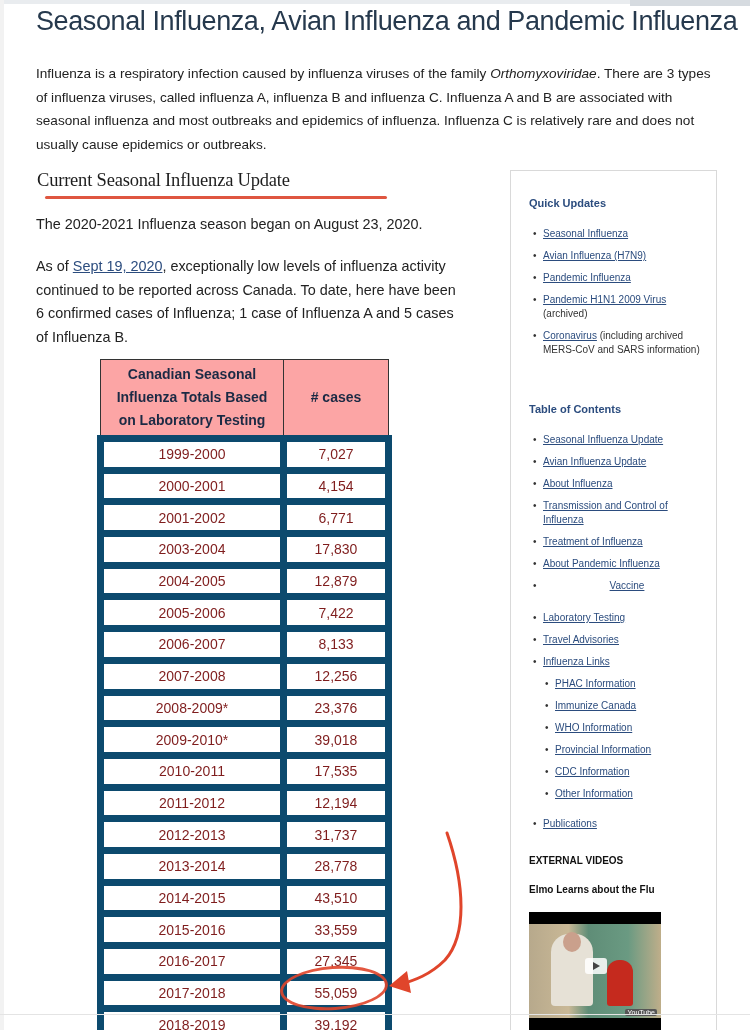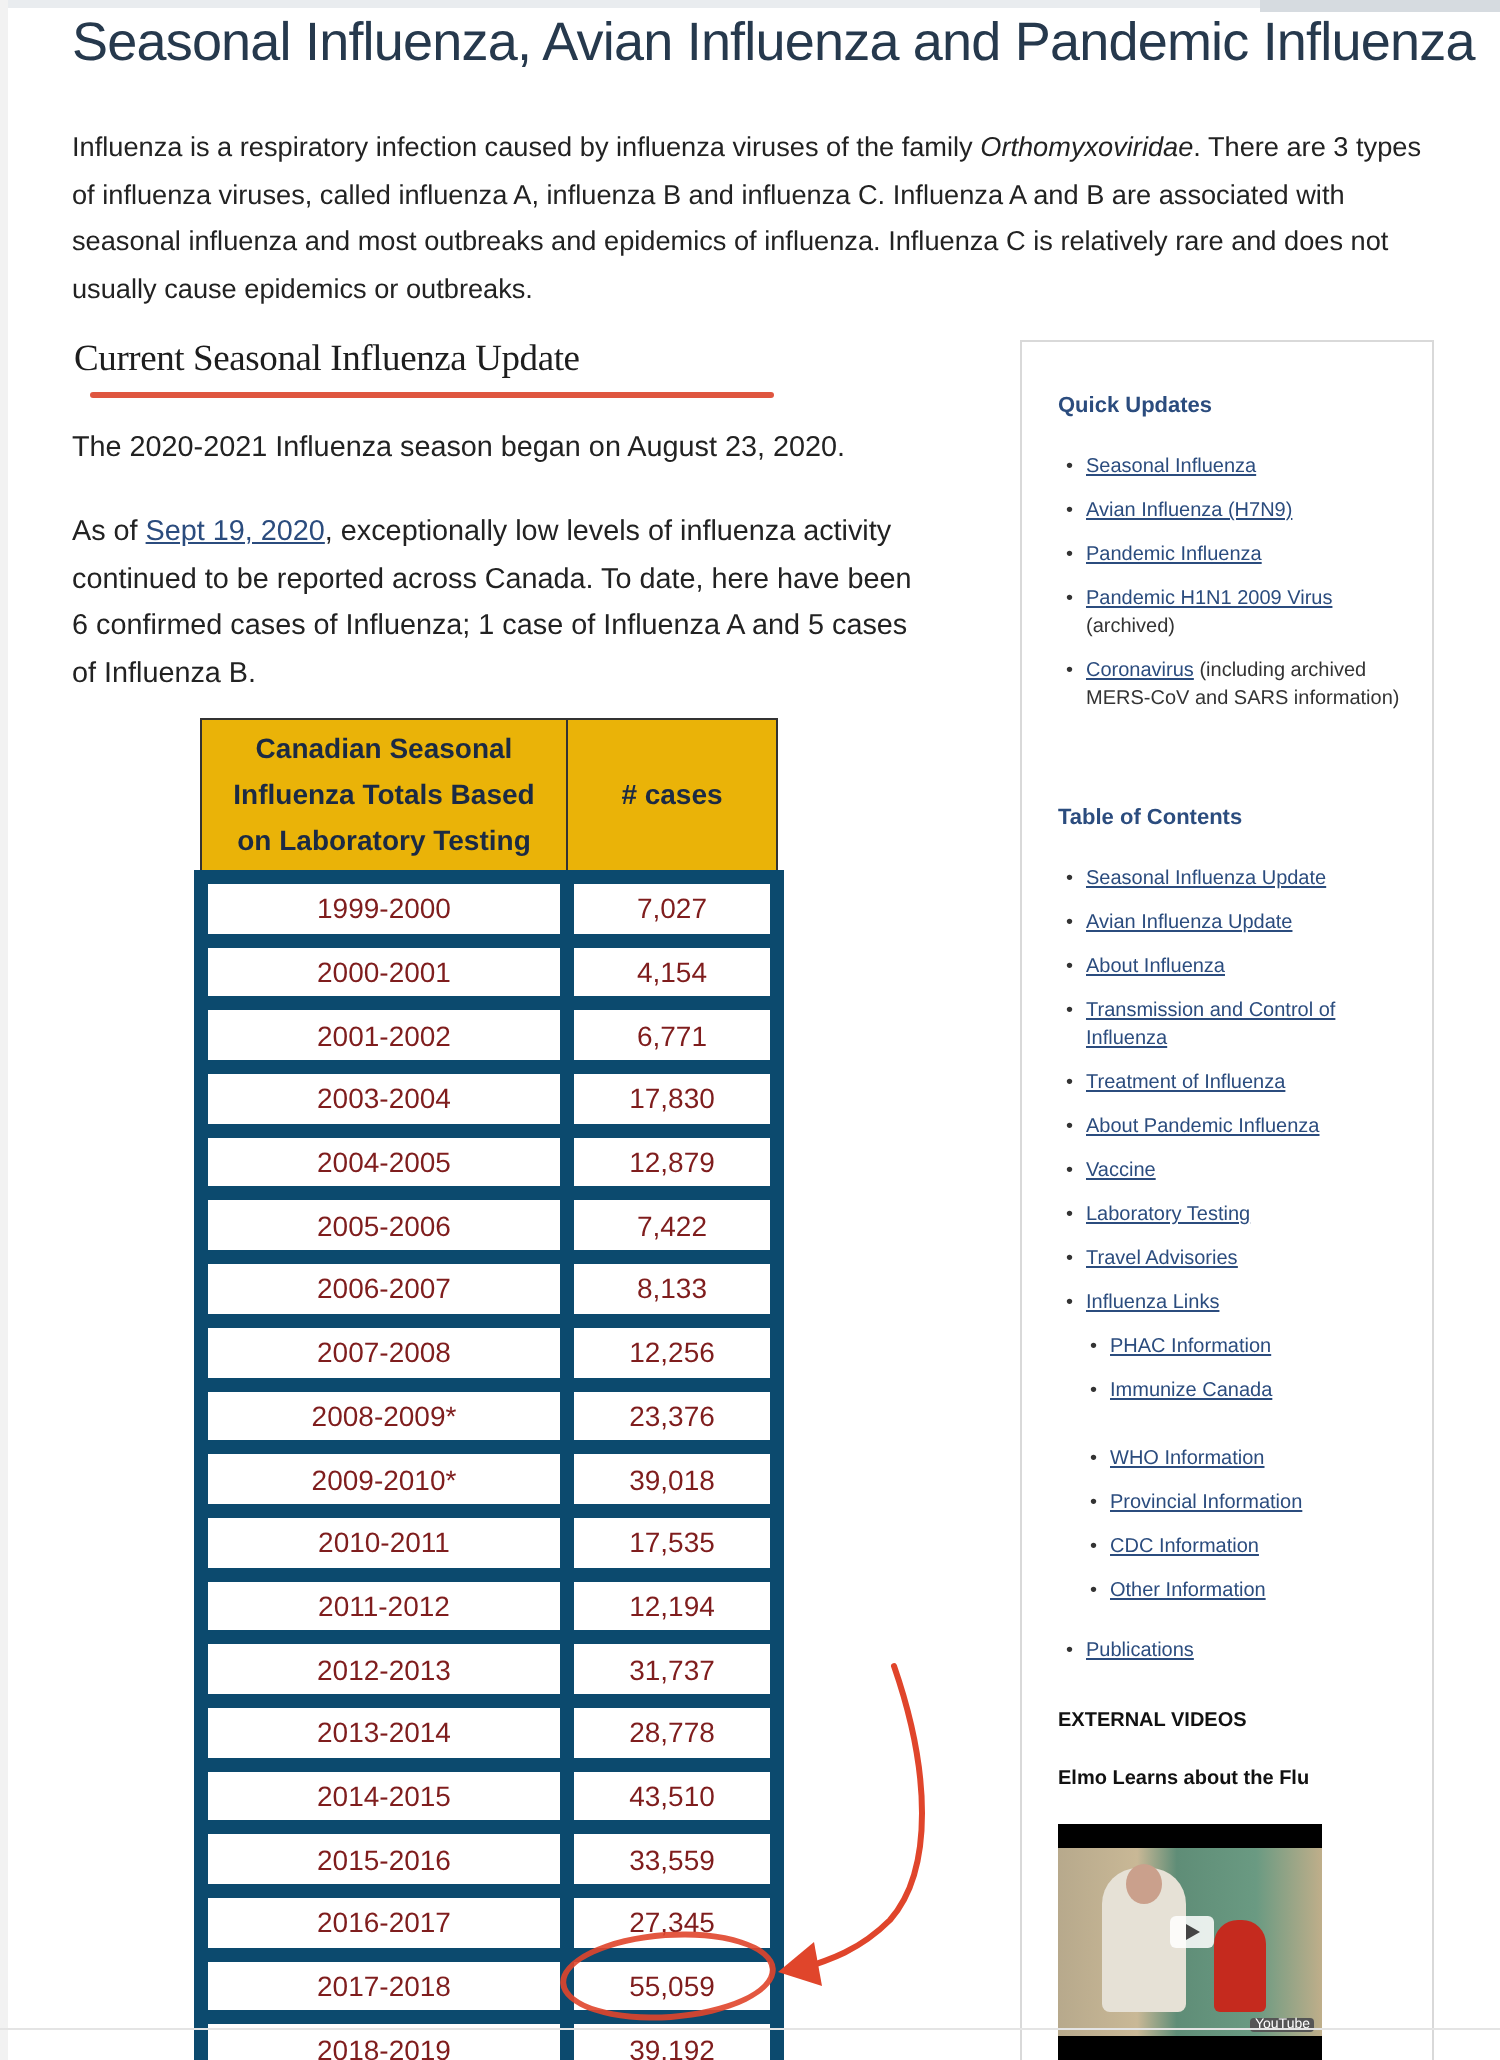--- a/index.html
+++ b/index.html
@@ -9,21 +9,21 @@
   .page-frame { position:absolute; left:0; top:0; width:4px; height:1030px; background:#f2f2f2; }
   h1 { position:absolute; left:36px; top:6px; margin:0; font-weight:normal; font-size:27px; color:#26394d; letter-spacing:-0.4px; white-space:nowrap; }
   .intro { position:absolute; left:36px; top:62px; width:680px; margin:0; font-size:13.6px; line-height:23.5px; color:#222; }
   .intro em { font-style:italic; }
   h2 { position:absolute; left:37px; top:170px; margin:0; font-weight:normal; font-size:18.5px; color:#1d1d1d; white-space:nowrap; letter-spacing:-0.2px;font-family:Liberation Serif, serif; }
   .red-underline { position:absolute; left:45px; top:196px; width:342px; height:3px; background:#d9381e; border-radius:2px; opacity:0.85; }
   .p1 { position:absolute; left:36px; top:216px; margin:0; font-size:14.4px; color:#222; white-space:nowrap; }
   .p2 { position:absolute; left:36px; top:255px; width:420px; margin:0; font-size:14.4px; line-height:23.5px; color:#222; }
   .p2 a { color:#2b4c7e; text-decoration:underline; }
   table.flu { position:absolute; left:97px; top:359px; border-collapse:collapse; width:295px; font-size:14px; }
-  table.flu th { background:#eab308; color:#1b2a44; font-weight:bold; font-size:14px; line-height:23px; padding:3px 6px; border:1px solid #333; }
+  table.flu th { background:#fca5a5; color:#1b2a44; font-weight:bold; font-size:14px; line-height:23px; padding:3px 6px; border:1px solid #333; }
   table.flu th.c1 { width:170px; }
   table.flu td { border:7px solid #0c4a6e; text-align:center; height:24.7px; padding:0; color:#7f1d1d; }
   .circle { position:absolute; left:280px; top:966px; width:102px; height:38px; border:3px solid #e0452b; border-radius:50%; transform:rotate(-4deg); opacity:0.9; }
   svg.arrow { position:absolute; left:385px; top:825px; width:90px; height:180px; overflow:visible; }
   .sidebar { position:absolute; left:510px; top:170px; width:205px; height:870px; border:1px solid #d9d9d9; background:#fff; }
   .sb-title { position:absolute; left:18px; margin:0; font-size:11px; font-weight:bold; color:#2b4c7e; }
   .sb-list { position:absolute; left:20px; margin:0; padding:0; list-style:none; font-size:10px; }
   .sb-list li { position:relative; padding-left:12px; line-height:14px; color:#333; }
   .sb-list li::before { content:"\2022"; position:absolute; left:2px; top:0; color:#333; }
   .sb-list li a { color:#2b4c7e; text-decoration:underline; }
@@ -168,26 +168,26 @@
     </ul>
 
   <p class="sb-title" style="top:232px;">Table of Contents</p>
   <ul class="sb-list" id="toc-list" style="top:262px; width:180px;">
       <li style="margin-bottom: 8px;"><a>Seasonal Influenza Update</a></li>
       <li style="margin-bottom: 8px;"><a>Avian Influenza Update</a></li>
       <li style="margin-bottom: 8px;"><a>About Influenza</a></li>
       <li style="margin-bottom: 8px;"><a>Transmission and Control of Influenza</a></li>
       <li style="margin-bottom: 8px;"><a>Treatment of Influenza</a></li>
       <li style="margin-bottom: 8px;"><a>About Pandemic Influenza</a></li>
-      <li style="margin-bottom: 8px;"><a>Vaccine</a></li>
+      <li style="margin-bottom: 18px; text-align: center;"><a>Vaccine</a></li>
       <li style="margin-bottom: 8px;"><a>Laboratory Testing</a></li>
       <li style="margin-bottom: 8px; text-decoration: underline;"><a>Travel Advisories</a></li>
       <li style="margin-bottom: 8px;"><a>Influenza Links</a><ul class="sb-sub" style="margin-top: 8px;">
           <li style="margin-bottom: 8px;"><a>PHAC Information</a></li>
-          <li style="margin-bottom: 20px;"><a>Immunize Canada</a></li>
+          <li style="margin-bottom: 8px;"><a>Immunize Canada</a></li>
           <li style="margin-bottom: 8px;"><a>WHO Information</a></li>
           <li style="margin-bottom: 8px;"><a>Provincial Information</a></li>
           <li style="margin-bottom: 8px;"><a>CDC Information</a></li>
           <li style="margin-bottom: 8px;"><a>Other Information</a></li>
         </ul></li>
       <li style="margin-top: 16px;"><a>Publications</a></li>
     </ul>
 
   <p class="ext-head" style="top:684px;">EXTERNAL VIDEOS</p>
   <p class="ext-head" style="top:713px;">Elmo Learns about the Flu</p>

